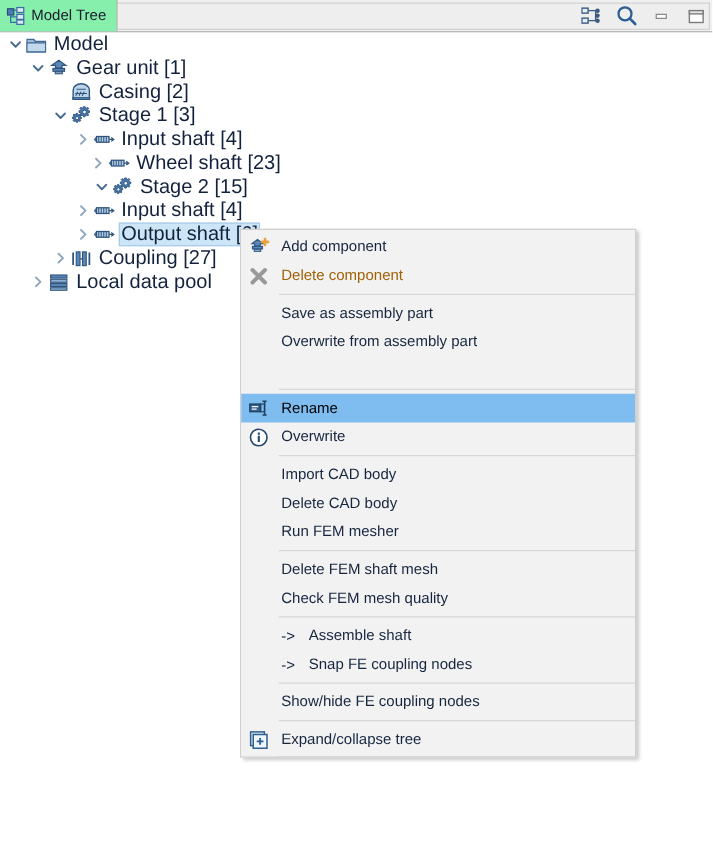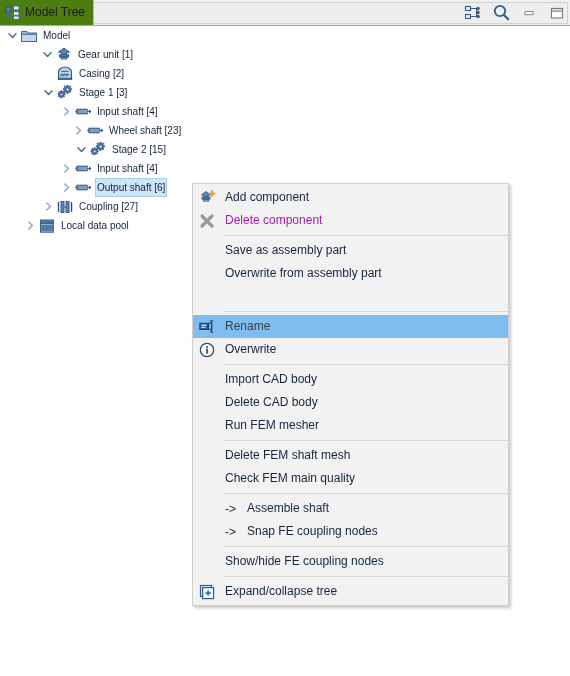--- a/index.html
+++ b/index.html
@@ -35,21 +35,21 @@
     border-bottom: 1px solid #a8a8a8;
   }
   #tab {
     position: absolute;
     left: 0; top: 0;
     height: 25px;
     padding: 0 8px 0 5px;
     display: flex;
     align-items: center;
     gap: 5px;
-    background: #4d7c0f;
+    background: #86efac;
     box-sizing: border-box;
     border-right: 1px solid #b9b9b9;
   }
   #tab .tab-label {
     font-size: 12px;
     color: #1a1a2e;
     white-space: nowrap;
     line-height: 1;
     padding-bottom: 1px;
   }
@@ -87,21 +87,21 @@
     background: #ffffff;
     box-sizing: border-box;
     overflow: hidden;
   }
   .tree-row {
     position: relative;
     height: 19px;
     display: flex;
     align-items: center;
     white-space: nowrap;
-    font-size: 10px;
+    font-size: 16px;
     color: #13223c;
   }
   .tree-row .twisty {
     width: 16px;
     height: 19px;
     flex: 0 0 16px;
     display: flex;
     align-items: center;
     justify-content: center;
   }
@@ -160,25 +160,25 @@
     height: 23px;
     display: flex;
     align-items: center;
     justify-content: center;
   }
   .mi .mi-label {
     padding-left: 4px;
     line-height: 23px;
     white-space: nowrap;
   }
-  .mi.disabled .mi-label { color: #a21caf; }
+  .mi.disabled .mi-label { color: #a16207; }
   .mi.highlight {
     background: #7fbdf0;
   }
-  .mi.highlight .mi-label { color: #404040; }
+  .mi.highlight .mi-label { color: #000000; }
   .mi-arrow {
     display: inline-block;
     width: 22px;
     flex: 0 0 22px;
     text-align: left;
     padding-left: 4px;
   }
   .sep {
     height: 1px;
     margin: 3px 0 3px 30px;
@@ -247,21 +247,21 @@
           </svg>
         </span>
         <span class="t-icon" style="display: flex; align-items: center; justify-content: center;">
           <svg width="16" height="14" viewBox="0 0 16 14">
             <path d="M0.5 2.5 L6 2.5 L7.2 4 L15.5 4 L15.5 12.5 L0.5 12.5 Z" fill="#9dbbd8" stroke="#3f6894" stroke-width="1"></path>
             <rect x="0.5" y="5.3" width="15" height="7.2" fill="#c2d8ec" stroke="#3f6894" stroke-width="1"></rect>
           </svg>
         </span>
         <span class="t-label">Model</span>
       </div>
-      <div class="tree-row" style="padding-left: 39px;">
+      <div class="tree-row" style="padding-left: 22px;">
         <span class="twisty">
           <svg width="11" height="11" viewBox="0 0 11 11">
             <path d="M2 3.8 L5.5 7.4 L9 3.8" fill="none" stroke="#4a6d93" stroke-width="1.5" stroke-linecap="round" stroke-linejoin="round"></path>
           </svg>
         </span>
         <span class="t-icon" style="display: flex; align-items: center; justify-content: center;">
           <svg width="16" height="15" viewBox="0 0 16 15">
             <path d="M8 1.2 L13.6 5.2 L10.6 5.2 L10.6 7.4 L5.4 7.4 L5.4 5.2 L2.4 5.2 Z" fill="#5b88bb" stroke="#2f547e" stroke-width="1"></path>
             <rect x="3.4" y="7.8" width="9.2" height="2.2" fill="#5b88bb" stroke="#2f547e" stroke-width="1"></rect>
             <rect x="5.2" y="10.4" width="5.6" height="1.6" fill="#9fbcd8" stroke="#2f547e" stroke-width="0.9"></rect>
@@ -487,21 +487,21 @@
           <span class="mi-icon" style="display: flex; align-items: center; justify-content: center;"></span>
           <span class="mi-label">Run FEM mesher</span>
         </div>
         <div class="sep"></div>
         <div class="mi">
           <span class="mi-icon" style="display: flex; align-items: center; justify-content: center;"></span>
           <span class="mi-label">Delete FEM shaft mesh</span>
         </div>
         <div class="mi">
           <span class="mi-icon" style="display: flex; align-items: center; justify-content: center;"></span>
-          <span class="mi-label">Check FEM main quality</span>
+          <span class="mi-label">Check FEM mesh quality</span>
         </div>
         <div class="sep"></div>
         <div class="mi">
           <span class="mi-icon" style="display: flex; align-items: center; justify-content: center;"></span>
           <span class="mi-arrow">-&gt;</span>
           <span class="mi-label" style="padding-left: 0px;">Assemble shaft</span>
         </div>
         <div class="mi">
           <span class="mi-icon" style="display: flex; align-items: center; justify-content: center;"></span>
           <span class="mi-arrow">-&gt;</span>

